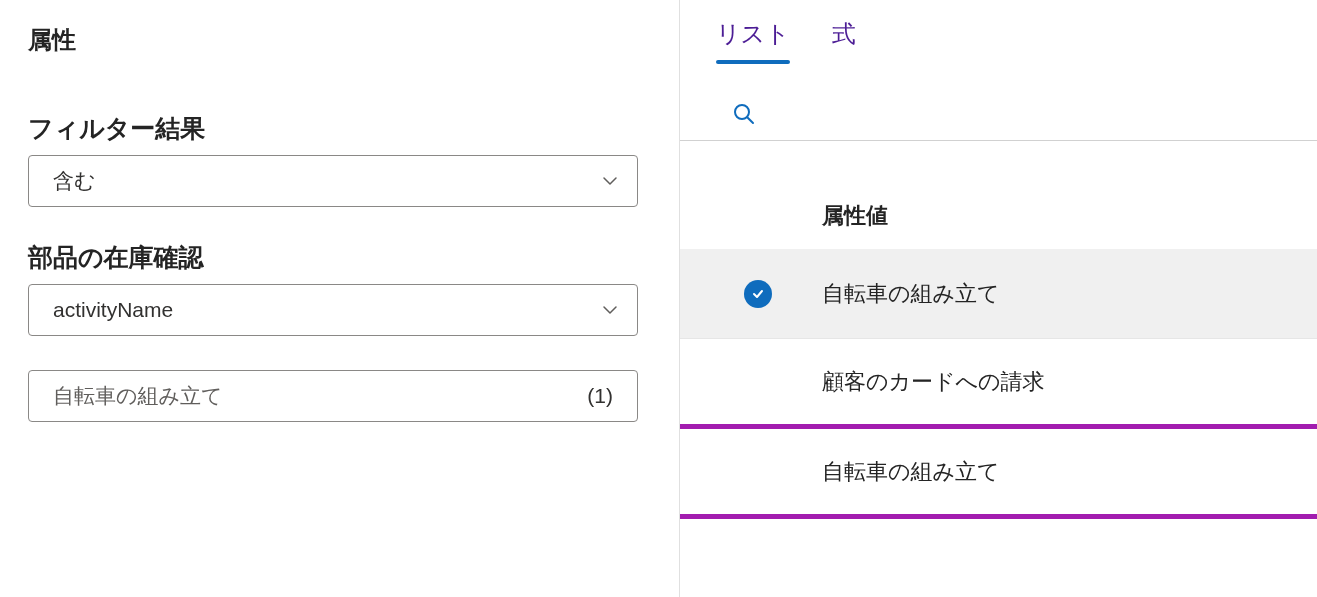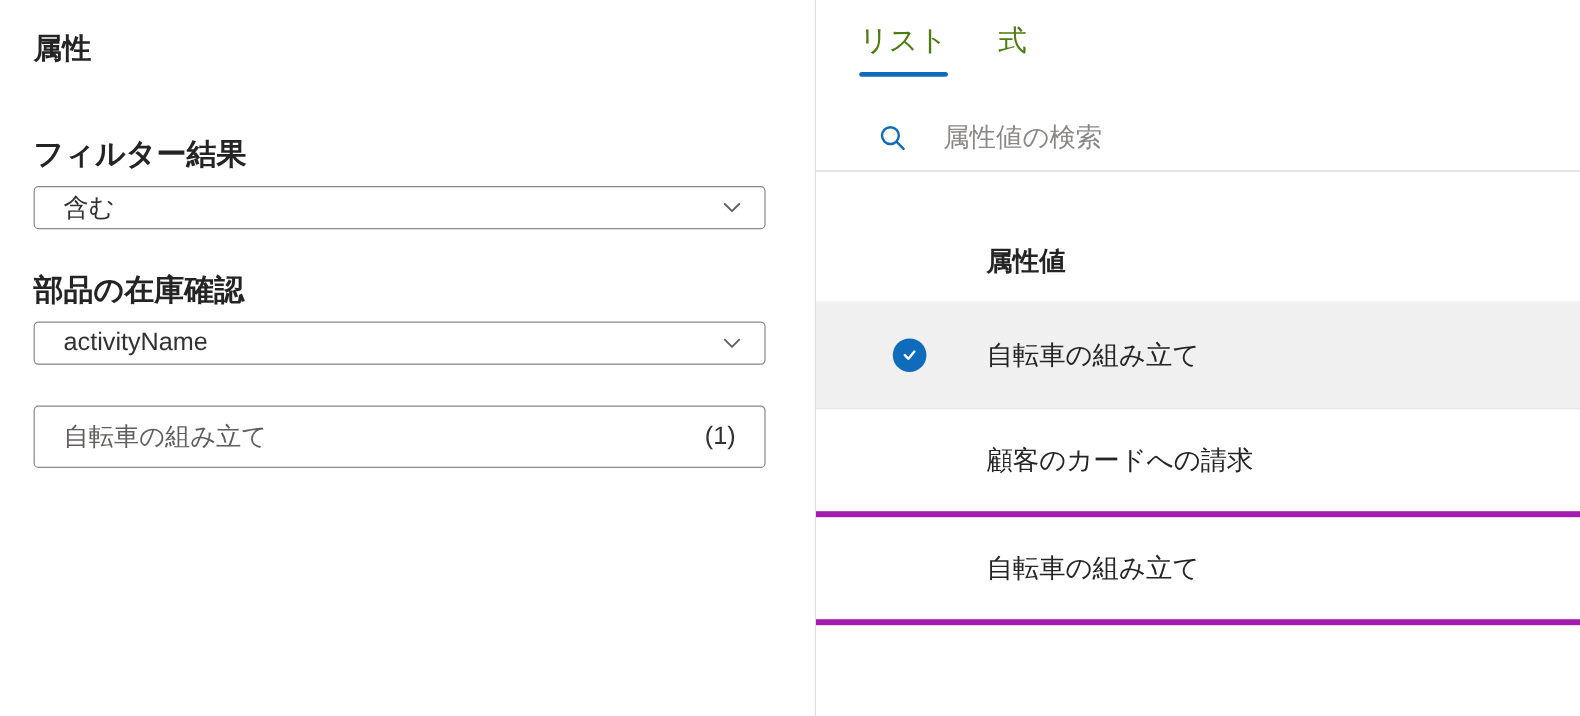--- a/index.html
+++ b/index.html
@@ -28,21 +28,21 @@
   }
   .field-group { margin-bottom: 34px; }
   .field-label {
     font-size: 25px;
     font-weight: 700;
     margin-bottom: 10px;
     display: block;
   }
   .dropdown {
     width: 610px;
-    height: 36px;
+    height: 52px;
     border: 1px solid #8a8886;
     border-radius: 4px;
     display: flex;
     align-items: center;
     justify-content: space-between;
     padding: 0 18px 0 24px;
     font-size: 21px;
     color: #323130;
     cursor: pointer;
     background: #fff;
@@ -71,21 +71,21 @@
     display: flex;
     gap: 42px;
     padding: 0 0 0 36px;
     margin-bottom: 40px;
   }
   .tab {
     font-size: 24px;
     font-weight: 400;
     padding-bottom: 12px;
     cursor: pointer;
-    color: #4d7c0f;
+    color: #4c1d95;
     position: relative;
   }
   .tab.active::after {
     content: "";
     position: absolute;
     left: 0; right: 0;
     bottom: -2px;
     height: 4px;
     background: #0f6cbd;
     border-radius: 2px;
@@ -186,21 +186,20 @@
     <div class="tab">式</div>
   </div>
 
   <div class="search-row">
     <span class="search-icon">
       <svg width="24" height="24" viewBox="0 0 24 24">
           <circle cx="10" cy="10" r="7" stroke="#0f6cbd" stroke-width="2" fill="none"></circle>
           <line x1="15.2" y1="15.2" x2="21" y2="21" stroke="#0f6cbd" stroke-width="2" stroke-linecap="round"></line>
         </svg>
     </span>
-    <input class="search-input" type="text" placeholder="属性値の検索" style="">
   </div>
 
   <div class="list-header">属性値</div>
 
   <div class="value-list">
     <div class="value-item selected">
       <span class="check-circle checked">
         <svg width="14" height="14" viewBox="0 0 14 14">
             <path d="M3 7 L6 10 L11 4" stroke="#fff" stroke-width="2" fill="none" stroke-linecap="round" stroke-linejoin="round"></path>
           </svg>

